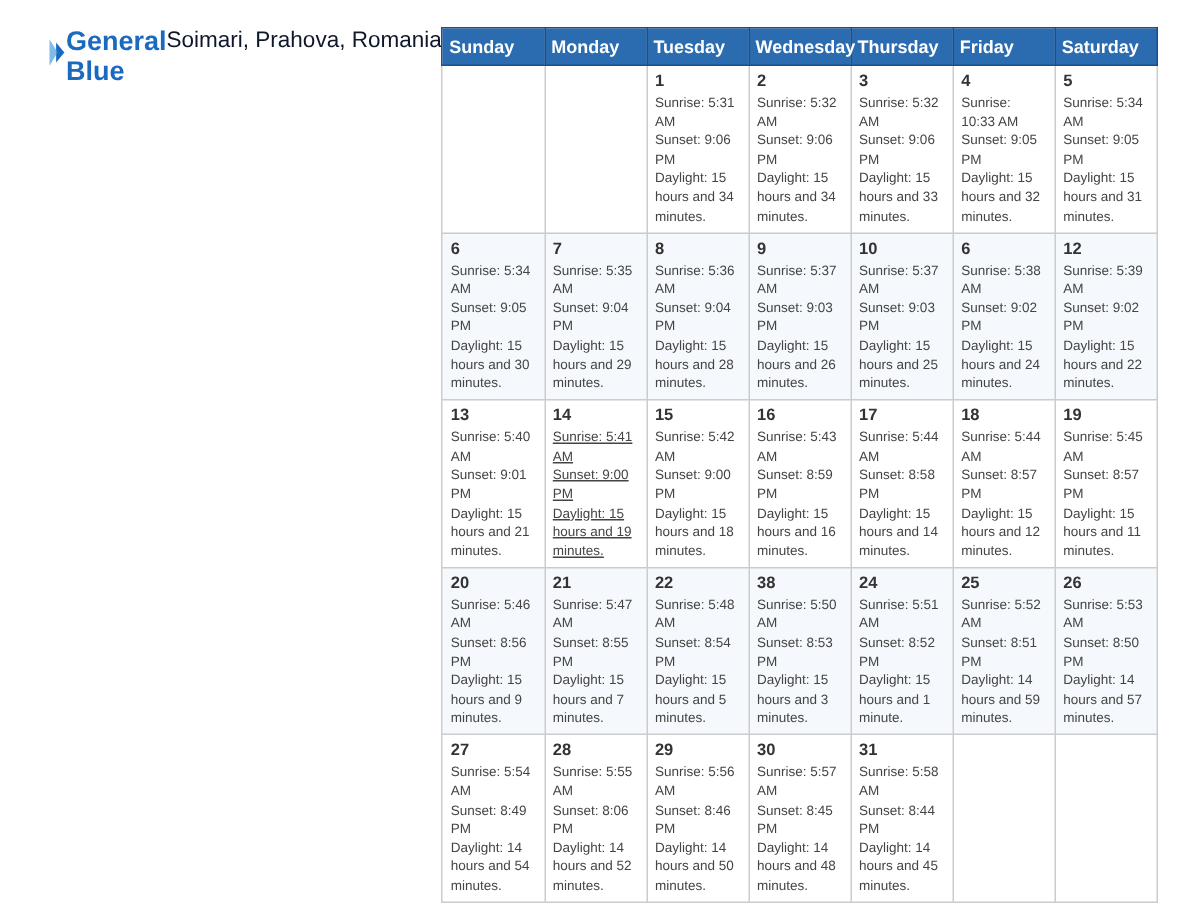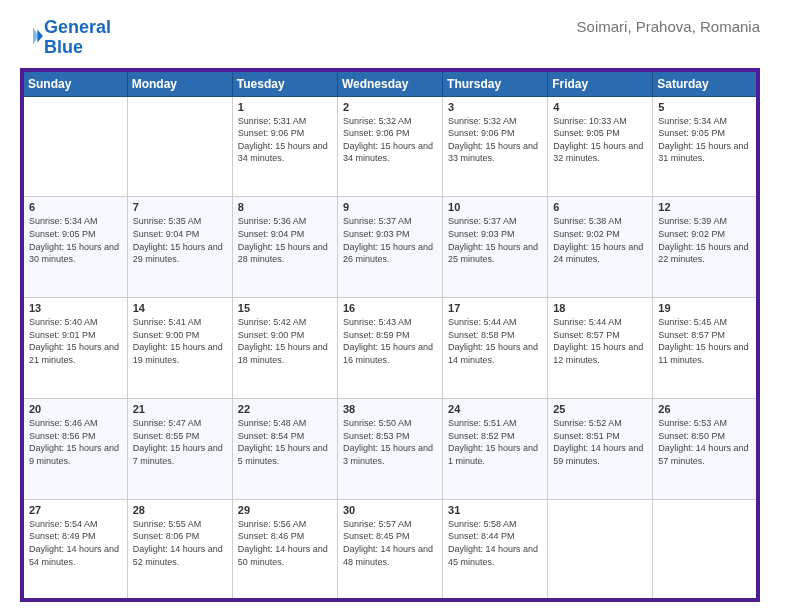--- a/index.html
+++ b/index.html
@@ -6,23 +6,22 @@
     body {
       font-family: Arial, sans-serif;
       background: #fff;
       width: 792px;
       height: 612px;
       overflow: hidden;
     }
     .page {
       width: 792px;
       height: 612px;
-      padding: 18px 32px 10px 20px;
+      padding: 18px 20px 10px 20px;
       display: flex;
-      flex-direction: column;
     }
     .header {
       display: flex;
       justify-content: space-between;
       align-items: flex-start;
       margin-bottom: 10px;
     }
     .logo {
       display: flex;
       align-items: center;
@@ -45,25 +44,25 @@
       text-align: right;
     }
     .title-block .month-year {
       font-size: 36px;
       font-weight: bold;
       color: #333;
       line-height: 1.1;
     }
     .title-block .location {
       font-size: 15px;
-      color: #737373;
+      color: #0f172a;
     }
     .calendar {
       flex: 1;
-      border: 4px solid #4c1d95;
+      border: 1px solid #4c1d95;
       border-collapse: collapse;
       width: 100%;
       table-layout: fixed;
     }
     .calendar th {
       background: #2b6cb0;
       color: #fff;
       font-size: 12px;
       font-weight: bold;
       padding: 5px 4px;
@@ -216,21 +215,21 @@
         </tr>
         <tr>
           <td>
             <div class="day-num">13</div>
             <div class="cell-info" style="white-space: pre-line;">Sunrise: 5:40 AM
 Sunset: 9:01 PM
 Daylight: 15 hours and 21 minutes.</div>
           </td>
           <td>
             <div class="day-num">14</div>
-            <div class="cell-info" style="white-space: pre-line;">Sunrise: 5:41 AM
+            <div class="cell-info" style="white-space: pre-line; text-decoration: underline;">Sunrise: 5:41 AM
 Sunset: 9:00 PM
 Daylight: 15 hours and 19 minutes.</div>
           </td>
           <td>
             <div class="day-num">15</div>
             <div class="cell-info" style="white-space: pre-line;">Sunrise: 5:42 AM
 Sunset: 9:00 PM
 Daylight: 15 hours and 18 minutes.</div>
           </td>
           <td>

